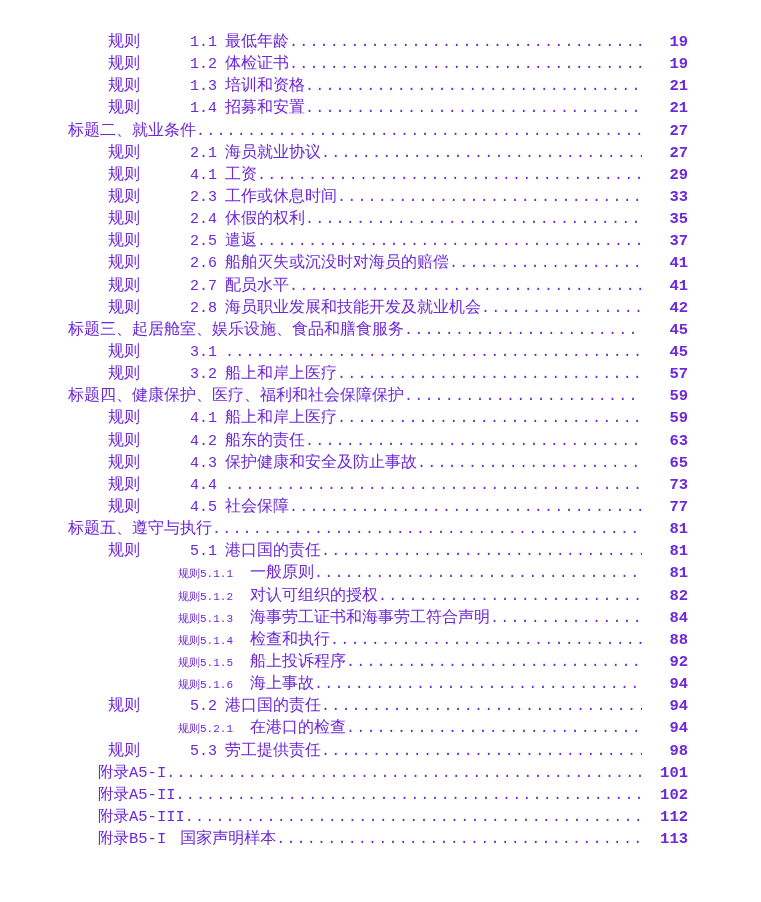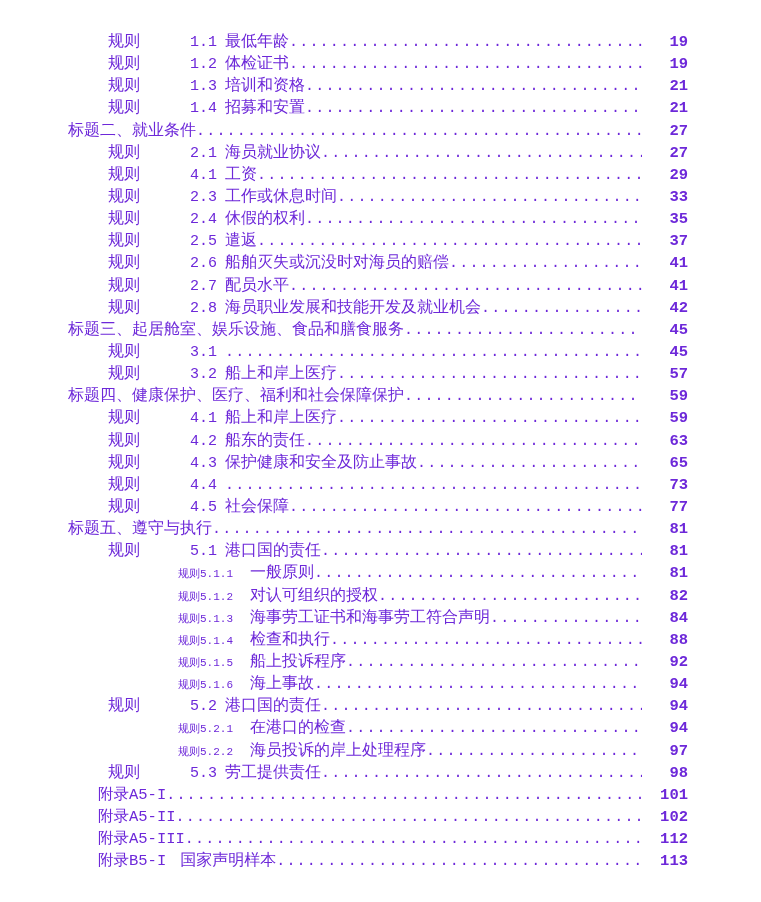--- a/index.html
+++ b/index.html
@@ -264,26 +264,20 @@
         <span class="title">港口国的责任</span>
         <span class="leader"></span>
         <span class="pagenum">94</span>
       </div>
       <div class="row subrule">
         <span class="label">规则5.2.1</span>
         <span class="title">在港口的检查</span>
         <span class="leader"></span>
         <span class="pagenum">94</span>
       </div>
-      <div class="row subrule">
-        <span class="label">规则5.2.2</span>
-        <span class="title">海员投诉的岸上处理程序</span>
-        <span class="leader"></span>
-        <span class="pagenum">97</span>
-      </div>
       <div class="row rule">
         <span class="label">规则</span>
         <span class="num">5.3</span>
         <span class="title">劳工提供责任</span>
         <span class="leader"></span>
         <span class="pagenum">98</span>
       </div>
       <div class="row appendix">
         <span class="alabel">附录A5-I</span>
         <span class="leader"></span>

